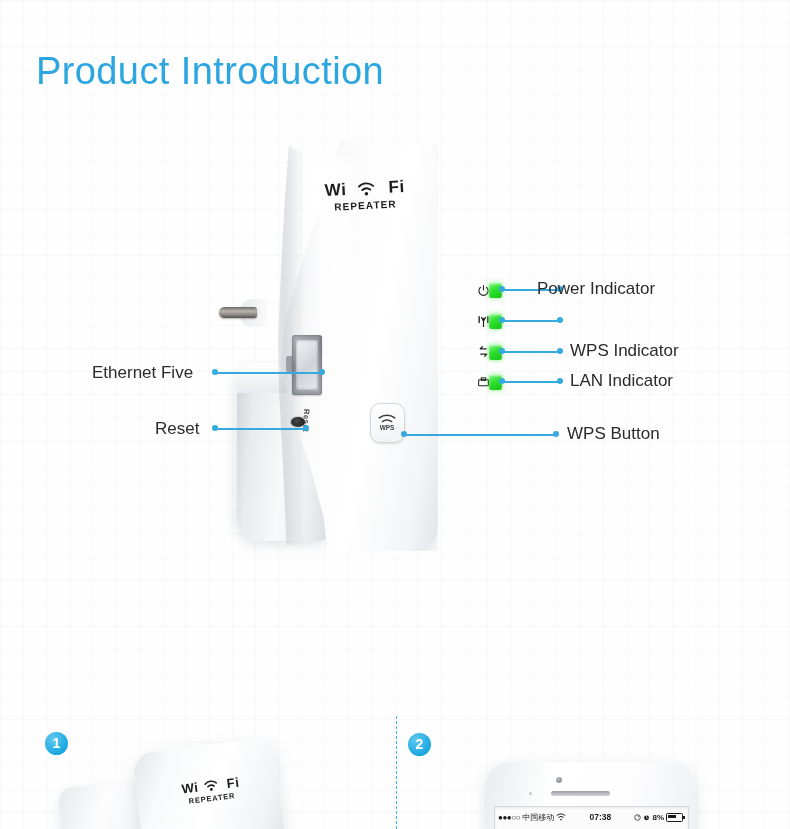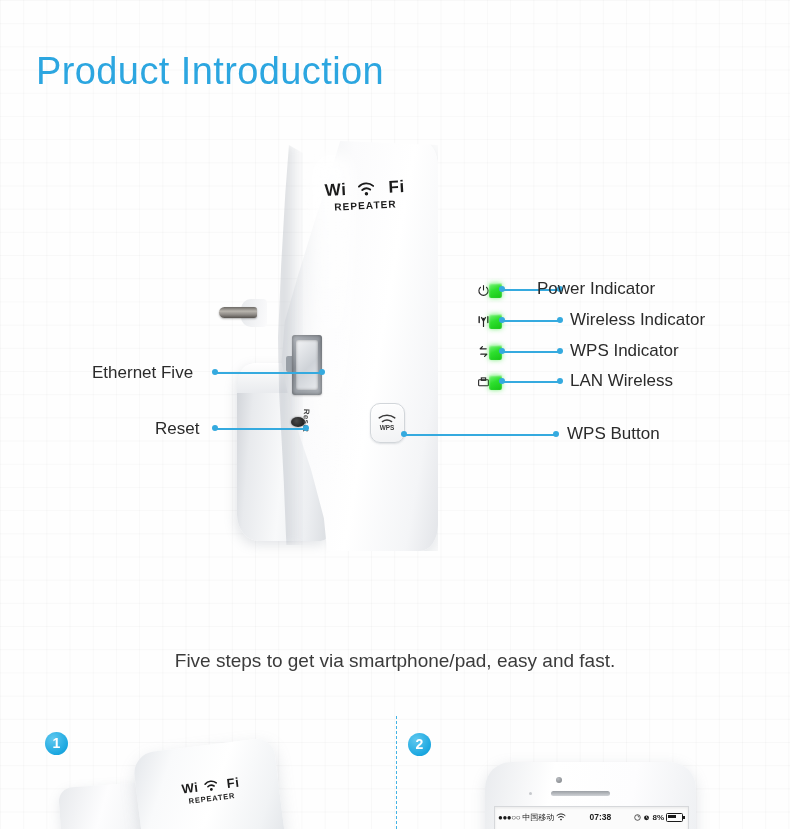--- a/index.html
+++ b/index.html
@@ -502,48 +502,46 @@
   <div class="led" style="left:489px; top:375px;"></div>
 
   <div class="callout-line" style="left:502px; top:289px; width:58px;"></div>
   <div class="callout-dot" style="left:499px; top:286px;"></div>
   <div class="callout-dot" style="left:557px; top:286px;"></div>
   <div class="callout-label" style="left:537px; top:279px;">Power Indicator</div>
 
   <div class="callout-line" style="left:502px; top:320px; width:58px;"></div>
   <div class="callout-dot" style="left:499px; top:317px;"></div>
   <div class="callout-dot" style="left:557px; top:317px;"></div>
-  <div class="callout-label" style="left:570px; top:310px;">Wireless Indicator</div>
 
   <div class="callout-line" style="left:502px; top:351px; width:58px;"></div>
   <div class="callout-dot" style="left:499px; top:348px;"></div>
   <div class="callout-dot" style="left:557px; top:348px;"></div>
   <div class="callout-label" style="left:570px; top:341px;">WPS Indicator</div>
 
   <div class="callout-line" style="left:502px; top:381px; width:58px;"></div>
   <div class="callout-dot" style="left:499px; top:378px;"></div>
   <div class="callout-dot" style="left:557px; top:378px;"></div>
-  <div class="callout-label" style="left:570px; top:371px;">LAN Wireless</div>
+  <div class="callout-label" style="left:570px; top:371px;">LAN Indicator</div>
 
   <div class="callout-line" style="left:404px; top:434px; width:152px;"></div>
   <div class="callout-dot" style="left:401px; top:431px;"></div>
   <div class="callout-dot" style="left:553px; top:431px;"></div>
   <div class="callout-label" style="left:567px; top:424px;">WPS Button</div>
 
   <div class="callout-label" style="left:92px; top:363px;">Ethernet Five</div>
   <div class="callout-dot" style="left:212px; top:369px;"></div>
   <div class="callout-line" style="left:216px; top:372px; width:106px;"></div>
   <div class="callout-dot" style="left:319px; top:369px;"></div>
 
   <div class="callout-label" style="left:155px; top:419px;">Reset</div>
   <div class="callout-dot" style="left:212px; top:425px;"></div>
   <div class="callout-line" style="left:216px; top:428px; width:90px;"></div>
   <div class="callout-dot" style="left:303px; top:425px;"></div>
 
-  <div id="subtitle-easy">Five steps to get via smartphone/pad, easy and fast.</div>
 
   <div id="steps">
     <div class="step-divider"></div>
     <div class="step-badge" style="left:45px; top:32px;">1</div>
     <div class="step-badge" style="left:408px; top:33px;">2</div>
   </div>
 
   <div class="s1-back"></div>
   <div class="s1-front"></div>
   <div class="s1-brand brand">

